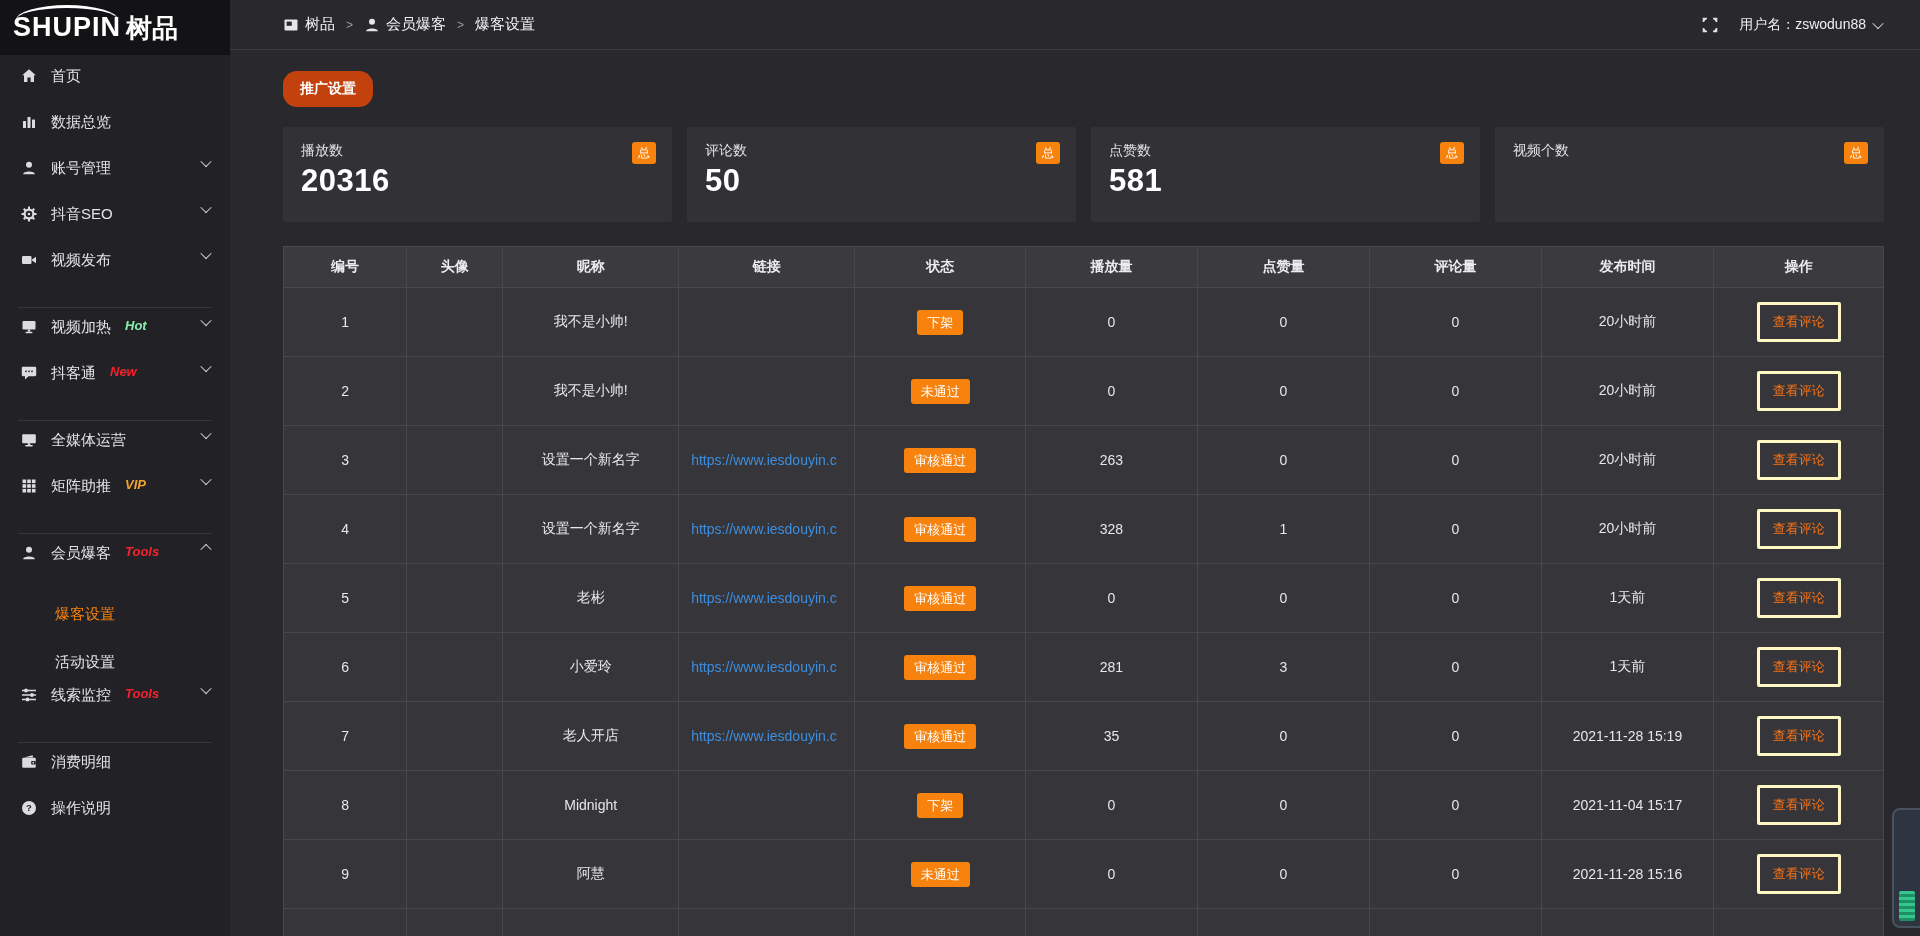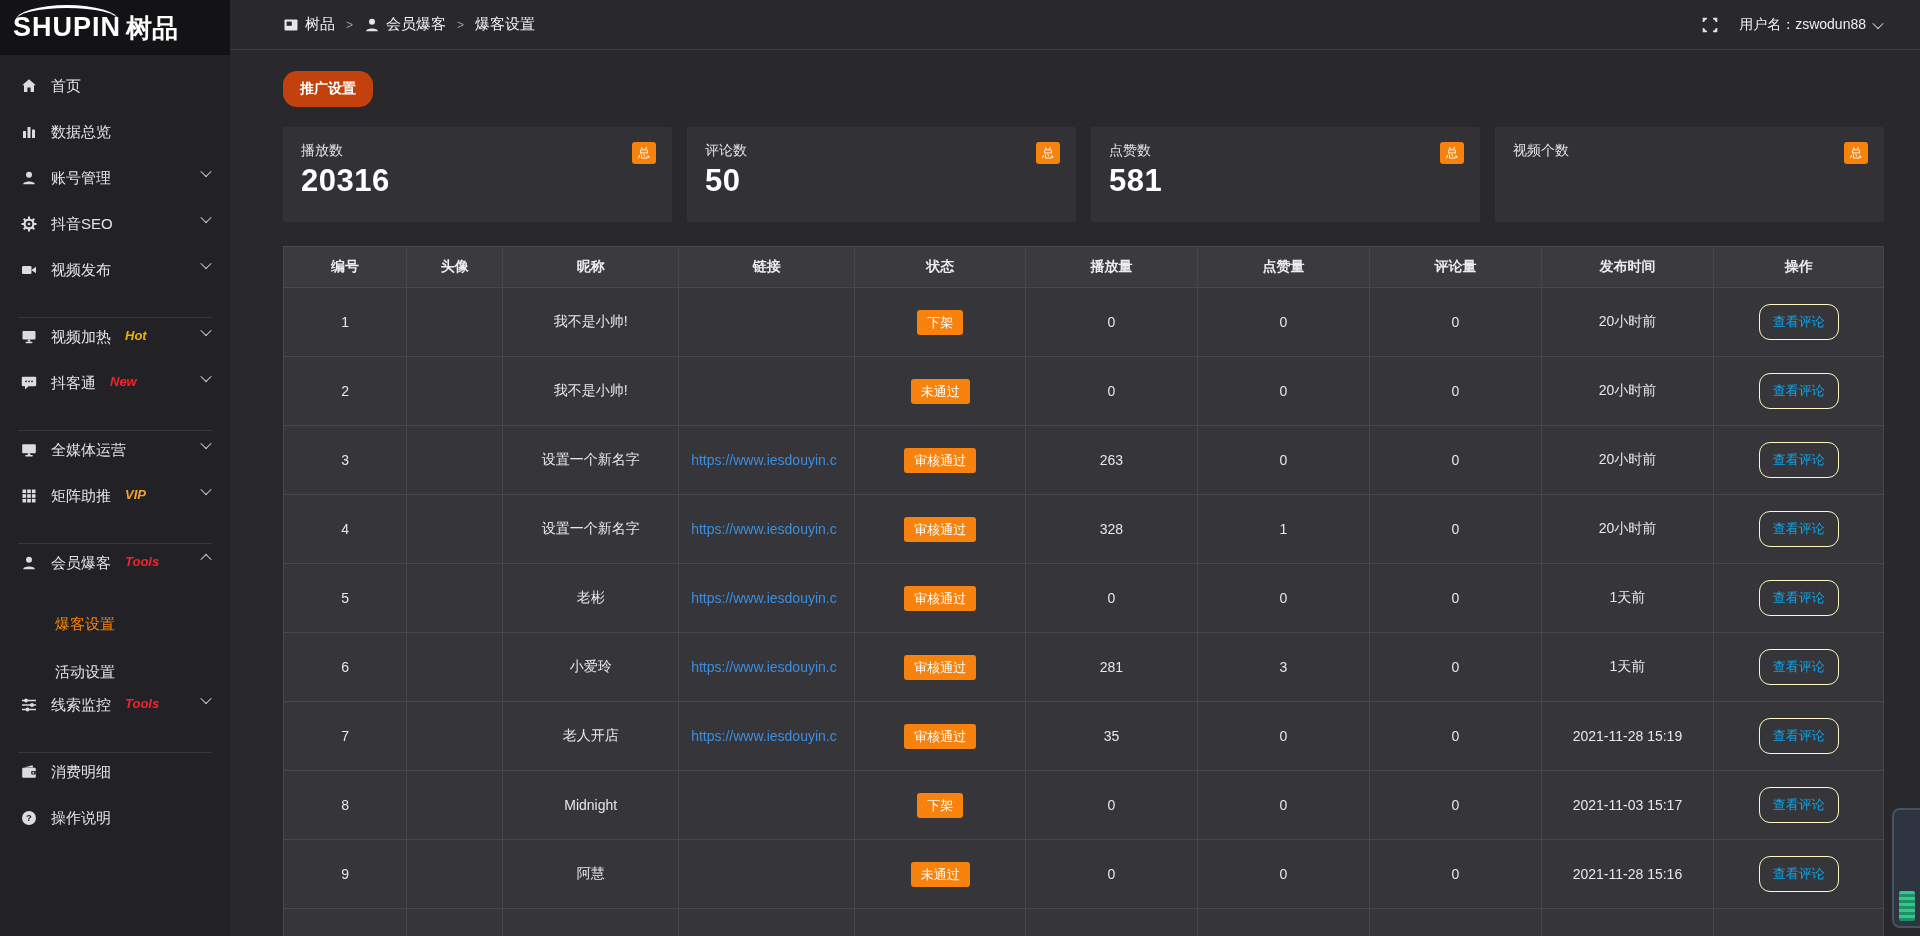--- a/index.html
+++ b/index.html
@@ -4,21 +4,21 @@
 <style>
   html,body{margin:0;padding:0;}
   body{
     width:1920px;height:936px;overflow:hidden;
     background:#29292d;color:#e8e8ea;
     font-family:"Liberation Sans","DejaVu Sans",sans-serif;
   }
   .app{display:flex;width:100%;height:100%;}
 
   
-  .sidebar{width:230px;flex-shrink:0;background:#222226;display:flex;flex-direction:column;gap:10px;}
+  .sidebar{width:230px;flex-shrink:0;background:#222226;display:flex;flex-direction:column;}
   .logo{height:55px;background:#131316;display:flex;align-items:center;padding-left:13px;flex-shrink:0;}
   .logo-en{position:relative;font-size:27px;font-weight:bold;letter-spacing:1px;color:#fff;line-height:1;}
   .logo-en::before{content:"";position:absolute;left:3px;right:3px;top:-9px;height:12px;
     border-top:3px solid #fff;border-radius:50% 50% 0 0 / 100% 100% 0 0;}
   .logo-cn{font-size:26px;font-weight:bold;color:#fff;margin-left:5px;line-height:1;}
   .menu{flex:1;padding-top:12px;overflow:hidden;}
   .mitem{height:46px;display:flex;align-items:flex-start;padding:0 20px;cursor:pointer;font-size:15px;color:#e3e4e6;}
   .ic{display:inline-flex;align-items:center;justify-content:center;}
   .mitem .ic{width:18px;height:18px;margin-right:13px;color:#dcdce0;}
   .ic svg{width:16px;height:16px;fill:currentColor;}
@@ -54,22 +54,22 @@
   .card-badge{position:absolute;top:15px;right:16px;background:#f7820d;color:#fff;font-size:12px;
     line-height:1;padding:5px 6px;border-radius:3px;}
 
   .table-wrap{margin-top:24px;}
   table{width:100%;border-collapse:collapse;table-layout:fixed;background:#35353a;}
   th{background:#3a3a3f;height:38px;font-size:14px;font-weight:bold;color:#ececef;border:1px solid #47474c;}
   td{height:68px;text-align:center;font-size:14px;color:#e8e8ea;border:1px solid #47474c;padding:0 6px;overflow:hidden;}
   .avatar{width:36px;height:44px;border-radius:3px;margin:0 auto;}
   .vlink{color:#3d8edf;white-space:nowrap;display:block;overflow:hidden;text-decoration:none;cursor:pointer;text-align:left;padding-left:6px;}
   .status{display:inline-block;background:#f7820d;color:#fff;font-size:13px;padding:6px 10px;border-radius:3px;line-height:1;}
-  .view-btn{background:transparent;border:1px solid #fef9c3;color:#0ea5e9;font-size:13px;
-    padding:8px 13px;border-radius:11px;cursor:pointer;font-family:inherit;}
+  .view-btn{background:transparent;border:3px solid #fef9c3;color:#f97316;font-size:13px;
+    padding:8px 13px;border-radius:2px;cursor:pointer;font-family:inherit;}
 
   
   .float-widget{position:fixed;right:-14px;bottom:8px;width:42px;height:120px;background:#2e3540;
     border:2px solid #49525f;border-radius:8px;box-sizing:border-box;display:flex;align-items:flex-end;padding:5px;cursor:pointer;}
   .float-stripes{width:16px;height:30px;border-radius:2px;
     background:repeating-linear-gradient(180deg,#35c58e 0 3px,#1f8f68 3px 6px);}
 </style>
 </head>
 <body>
 
@@ -157,21 +157,21 @@
 <div class="divider"></div>
   <div class="mitem">
     <span class="ic">
             <svg viewBox="0 0 16 16">
               <rect x="1.5" y="2" width="13" height="8.5" rx="1"></rect>
               <rect x="6.8" y="10.5" width="2.4" height="2.2"></rect>
               <rect x="4.5" y="12.7" width="7" height="1.6" rx=".8"></rect>
             </svg>
           </span>
     <span class="lbl">视频加热</span>
-    <span class="tag" style="color: #eab308;">Hot</span>
+    <span class="tag" style="color: #86efac;">Hot</span>
     <span class="chevwrap">
             <span class="chev down"></span>
           </span>
   </div>
 
   <div class="mitem">
     <span class="ic">
             <svg viewBox="0 0 16 16">
               <path d="M2 1.8h12c.7 0 1.2.5 1.2 1.2v7c0 .7-.5 1.2-1.2 1.2H7.5L4 14.5v-3.3H2c-.7 0-1.2-.5-1.2-1.2V3c0-.7.5-1.2 1.2-1.2Z"></path>
               <g fill="#222226">
@@ -486,21 +486,21 @@
 
   <tr>
     <td class="c-id">8</td>
     <td><span class="avatar" style="background: linear-gradient(160deg, rgb(226, 163, 94), rgb(57, 64, 79));"></span></td>
     <td class="c-nick">Midnight</td>
     <td></td>
     <td><span class="status">下架</span></td>
     <td class="c-plays">0</td>
     <td class="c-likes">0</td>
     <td class="c-comments">0</td>
-    <td class="c-time">2021-11-03 15:17</td>
+    <td class="c-time">2021-11-04 15:17</td>
     <td><button class="view-btn">查看评论</button></td>
   </tr>
 
   <tr>
     <td class="c-id">9</td>
     <td><span class="avatar" style="background: linear-gradient(160deg, rgb(143, 200, 157), rgb(63, 144, 102));"></span></td>
     <td class="c-nick">阿慧</td>
     <td></td>
     <td><span class="status">未通过</span></td>
     <td class="c-plays">0</td>

